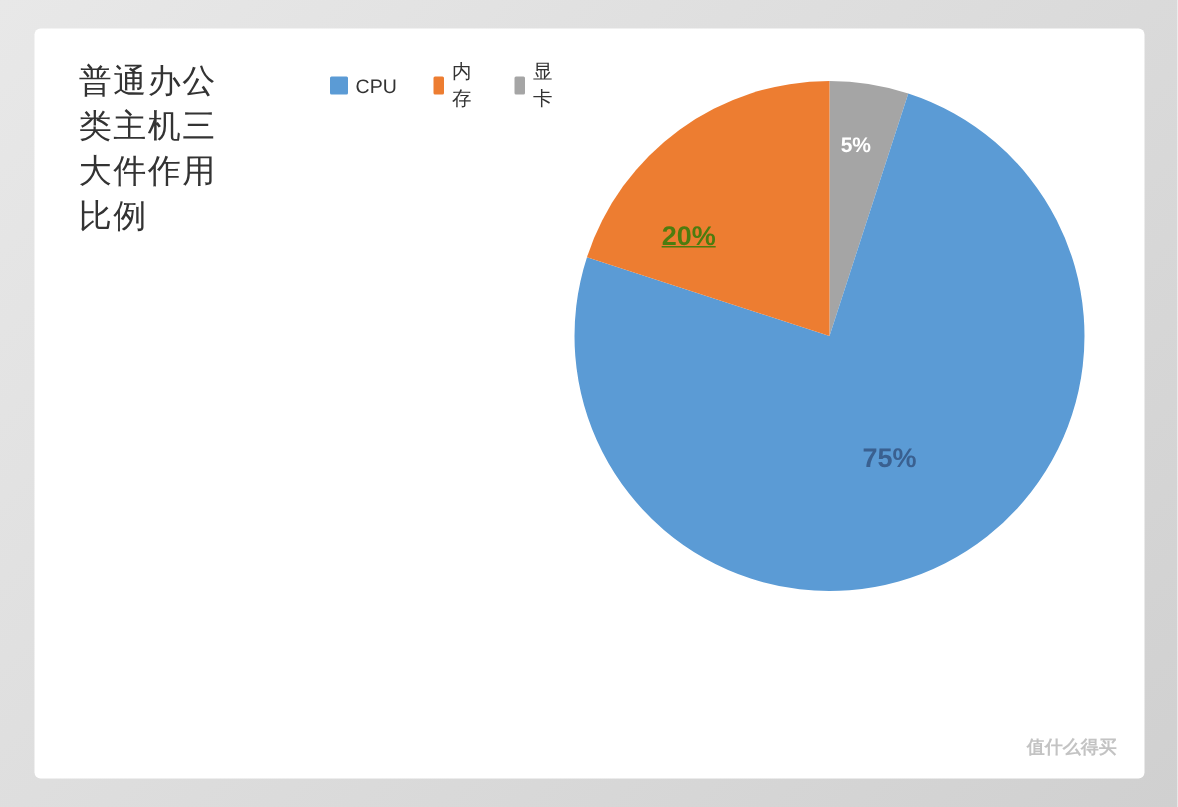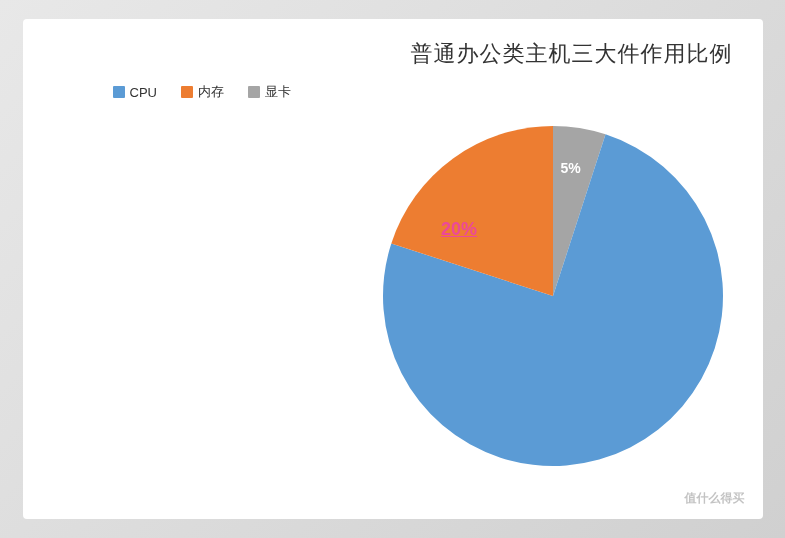--- a/index.html
+++ b/index.html
@@ -13,22 +13,22 @@
       font-family: "Microsoft YaHei", "SimHei", sans-serif;
       overflow: hidden;
     }
     .chart-container {
       background: white;
       width: 740px;
       height: 500px;
       border-radius: 4px;
       padding: 20px 30px;
       display: flex;
-      flex-direction: column;
-      align-items: flex-end;
+      flex-direction: row;
+      align-items: flex-start;
       position: relative;
     }
     .chart-title {
       font-size: 22px;
       font-weight: normal;
       color: #333;
       margin-bottom: 14px;
       letter-spacing: 1px;
     }
     .legend {
@@ -117,18 +117,19 @@
 
   <div class="pie-area">
     
     <svg class="pie" viewBox="0 0 360 360">
 
     <path d="M180,180 L180,10 A170,170 0 0,1 232.53288904374108,18.32039222982391 Z" fill="#a5a5a5"></path>
         <path d="M180,180 L232.53288904374108,18.32039222982391 A170,170 0 1,1 18.32039222982391,127.46711095625889 Z" fill="#5b9bd5"></path>
         <path d="M180,180 L18.32039222982391,127.46711095625889 A170,170 0 0,1 179.99999999999997,10 Z" fill="#ed7d31"></path>
       </svg>
 
-    <div class="label-20" style="position: absolute; left: 68.6036px; top: 103.05px; color: #ec4899; font-size: 18px; text-decoration: underline;">20%</div>
+    <div class="label-75" style="position: absolute; left: 202.448px; top: 251.309px; color: rgb(58, 96, 144); font-size: 18px;">75%</div>
+    <div class="label-20" style="position: absolute; left: 68.6036px; top: 103.05px; color: #4d7c0f; font-size: 18px; text-decoration: underline;">20%</div>
     <div class="label-5" style="position: absolute; left: 187.945px; top: 44.0697px; color: white; font-size: 14px;">5%</div>
   </div>
 
   <div class="watermark">值什么得买</div>
 </div>
 
 </body></html>

